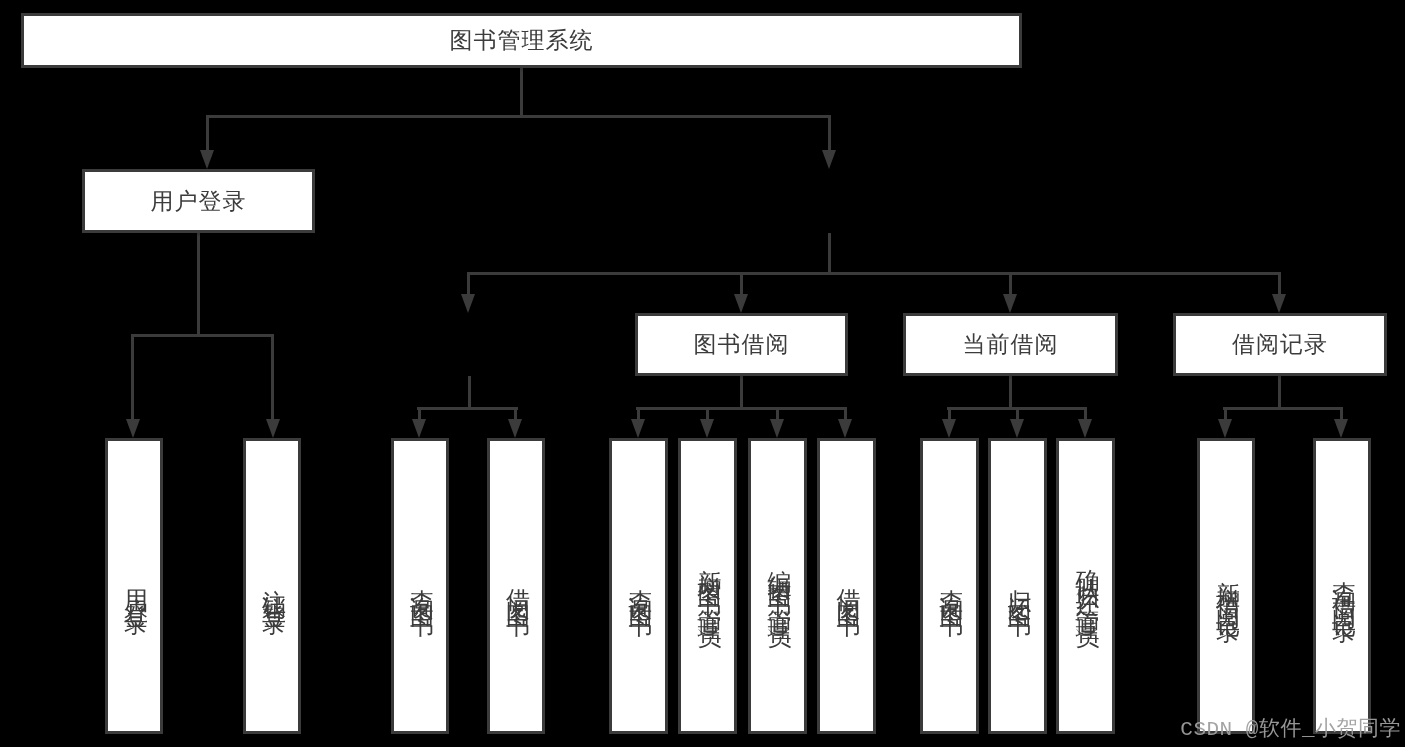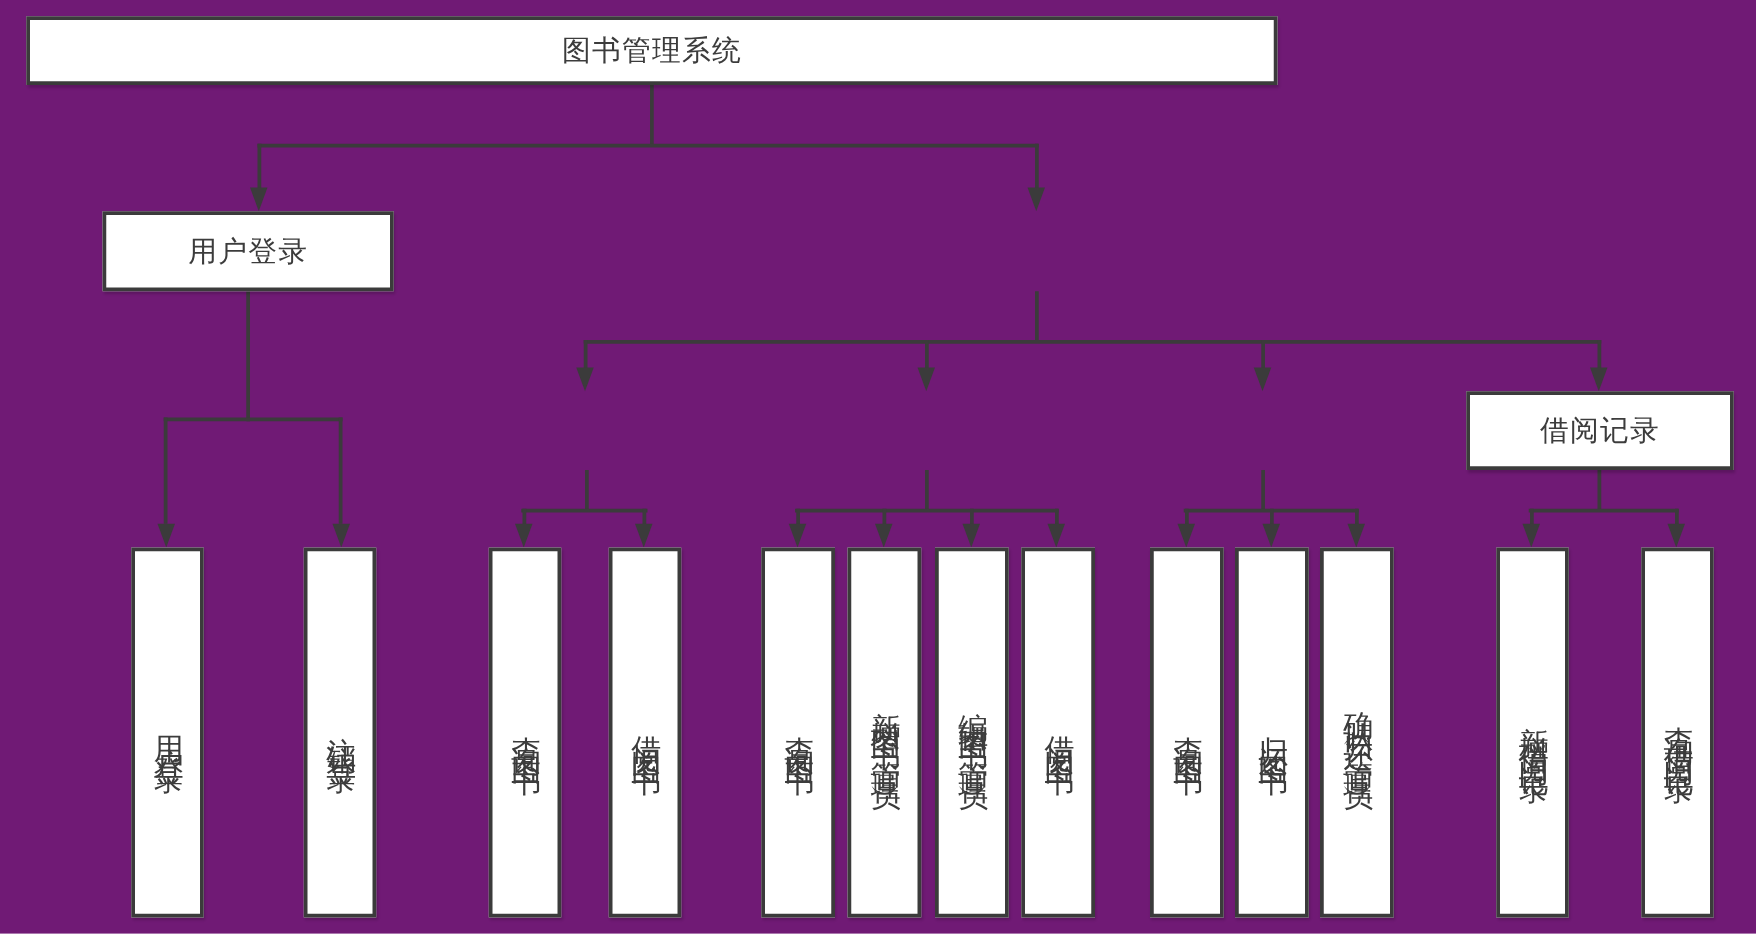--- a/index.html
+++ b/index.html
@@ -1,18 +1,18 @@
 <!DOCTYPE html>
 <html><head>
 <meta charset="utf-8">
 <style>
   html,body{margin:0;padding:0;background:#fff;}
   #canvas{
-    position:relative;width:1405px;height:747px;background:#701a75;overflow:hidden;
-    font-family:Liberation Sans, sans-serif;color:#3c3c3c;
+    position:relative;width:1405px;height:747px;background:#000000;overflow:hidden;
+    font-family:Liberation Mono, monospace;color:#3c3c3c;
   }
   .bx{
     position:absolute;box-sizing:border-box;background:#fff;
     border:3px solid #3b3b3b;display:flex;align-items:center;justify-content:center;
     box-shadow:1px 2px 2px rgba(0,0,0,0.18);z-index:2;
   }
   .lbl{font-size:23px;letter-spacing:1px;white-space:nowrap;color:#3c3c3c;}
   .vlbl{
     writing-mode:vertical-rl;text-orientation:mixed;
     font-size:24px;line-height:1;letter-spacing:8px;color:#3c3c3c;white-space:nowrap;
@@ -95,21 +95,27 @@
   <div class="bx" style="left:21px;top:13px;width:1001px;height:55px">
     <span class="lbl">图书管理系统</span>
   </div>
 
   <div class="bx" style="left:82px;top:169px;width:233px;height:64px">
     <span class="lbl">用户登录</span>
   </div>
 
 
 
+  <div class="bx" style="left:635px;top:313px;width:213px;height:63px">
+    <span class="lbl">图书借阅</span>
+  </div>
 
+  <div class="bx" style="left:903px;top:313px;width:215px;height:63px">
+    <span class="lbl">当前借阅</span>
+  </div>
 
   <div class="bx" style="left:1173px;top:313px;width:214px;height:63px">
     <span class="lbl">借阅记录</span>
   </div>
 
   <div class="bx" style="left:105px;top:438px;width:58px;height:296px">
     <span class="vlbl">用户登录</span>
   </div>
 
   <div class="bx" style="left:243px;top:438px;width:58px;height:296px">
@@ -153,14 +159,15 @@
   </div>
 
   <div class="bx" style="left:1197px;top:438px;width:58px;height:296px">
     <span class="vlbl">新增借阅记录</span>
   </div>
 
   <div class="bx" style="left:1313px;top:438px;width:58px;height:296px">
     <span class="vlbl">查询借阅记录</span>
   </div>
 
+  <div class="wm">CSDN @软件_小贺同学</div>
 
 </div>
 
 </body></html>

